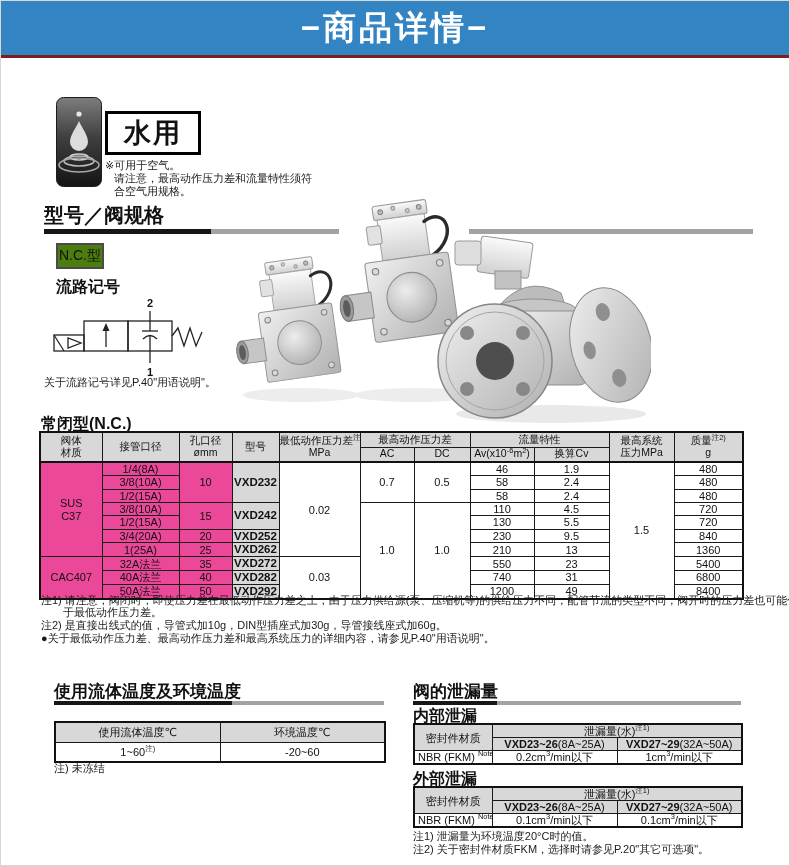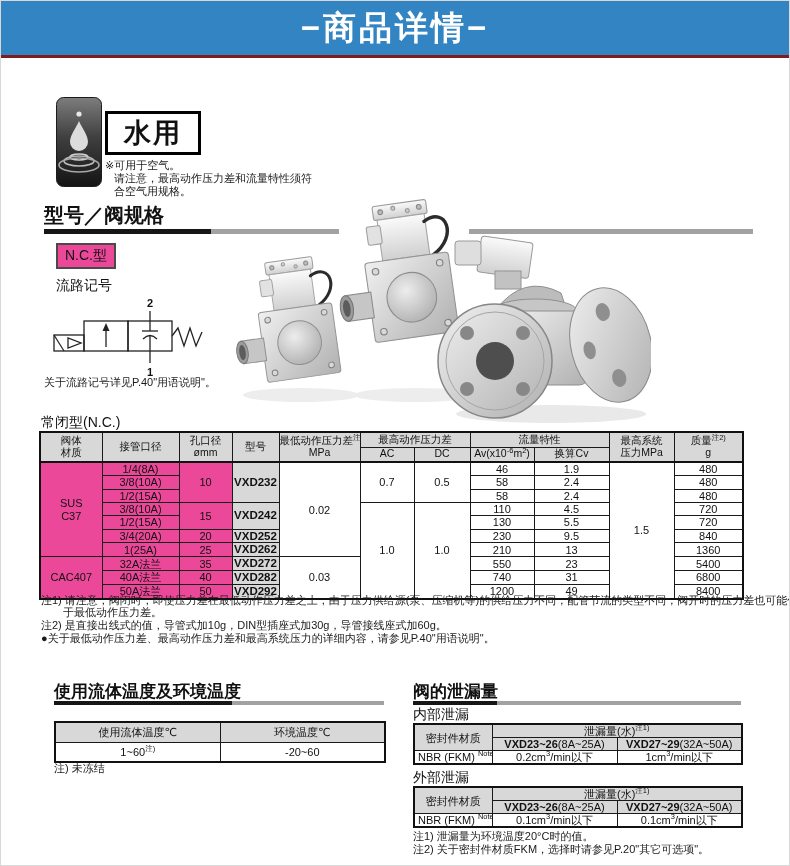--- a/index.html
+++ b/index.html
@@ -4,25 +4,25 @@
 <style>
   *{margin:0;padding:0;box-sizing:border-box}
   html,body{background:#fff}
   .page{position:relative;width:790px;height:866px;background:#fff;border:1px solid #d8d8d8;
         font-family:"Liberation Sans","DejaVu Sans",sans-serif;color:#111;overflow:hidden}
   .abs{position:absolute}
   .banner{position:absolute;left:0;top:0;width:100%;height:57px;background:#3284c2;
           border-bottom:3px solid #7f1d1d;display:flex;align-items:center;justify-content:center}
   .banner-title{color:#fff;font-size:33px;font-weight:bold;letter-spacing:3px}
   .water-box{border:3px solid #000;font-size:27px;font-weight:bold;padding:1px 16px;letter-spacing:2px;background:#fff}
-  .nc-box{border:2px solid #4a4a4a;font-size:14px;padding:2px 7px;background:#ec4899}
+  .nc-box{border:2px solid #4a4a4a;font-size:14px;padding:2px 1px;background:#4d7c0f}
   .note{font-size:11px;line-height:13px;white-space:nowrap;color:#1a1a1a}
   .sec1-title{font-size:20px;font-weight:bold;white-space:nowrap}
   .sec2-title{font-size:17px;font-weight:bold;white-space:nowrap}
-  .bold14{font-size:14px;font-weight:normal;white-space:nowrap}
+  .bold14{font-size:16px;font-weight:bold;white-space:nowrap}
   .bar-black{background:#161616;height:5px}
   .bar-gray{background:#a2a2a2;height:5px}
   sup{font-size:7.5px;vertical-align:super;line-height:0}
 
   table.spec{border-collapse:collapse;table-layout:fixed;border:2px solid #111;background:#fff}
   table.spec th,table.spec td{border:1px solid #1a1a1a;text-align:center;vertical-align:middle;
       padding:0;overflow:hidden;white-space:nowrap;line-height:1.12}
   table.spec th{background:#d8d8d8;font-weight:normal;font-size:10.5px;height:15px}
   table.spec td{background:#fff;font-size:11px;height:13px}
   table.spec td.g{background:#ec4899}

